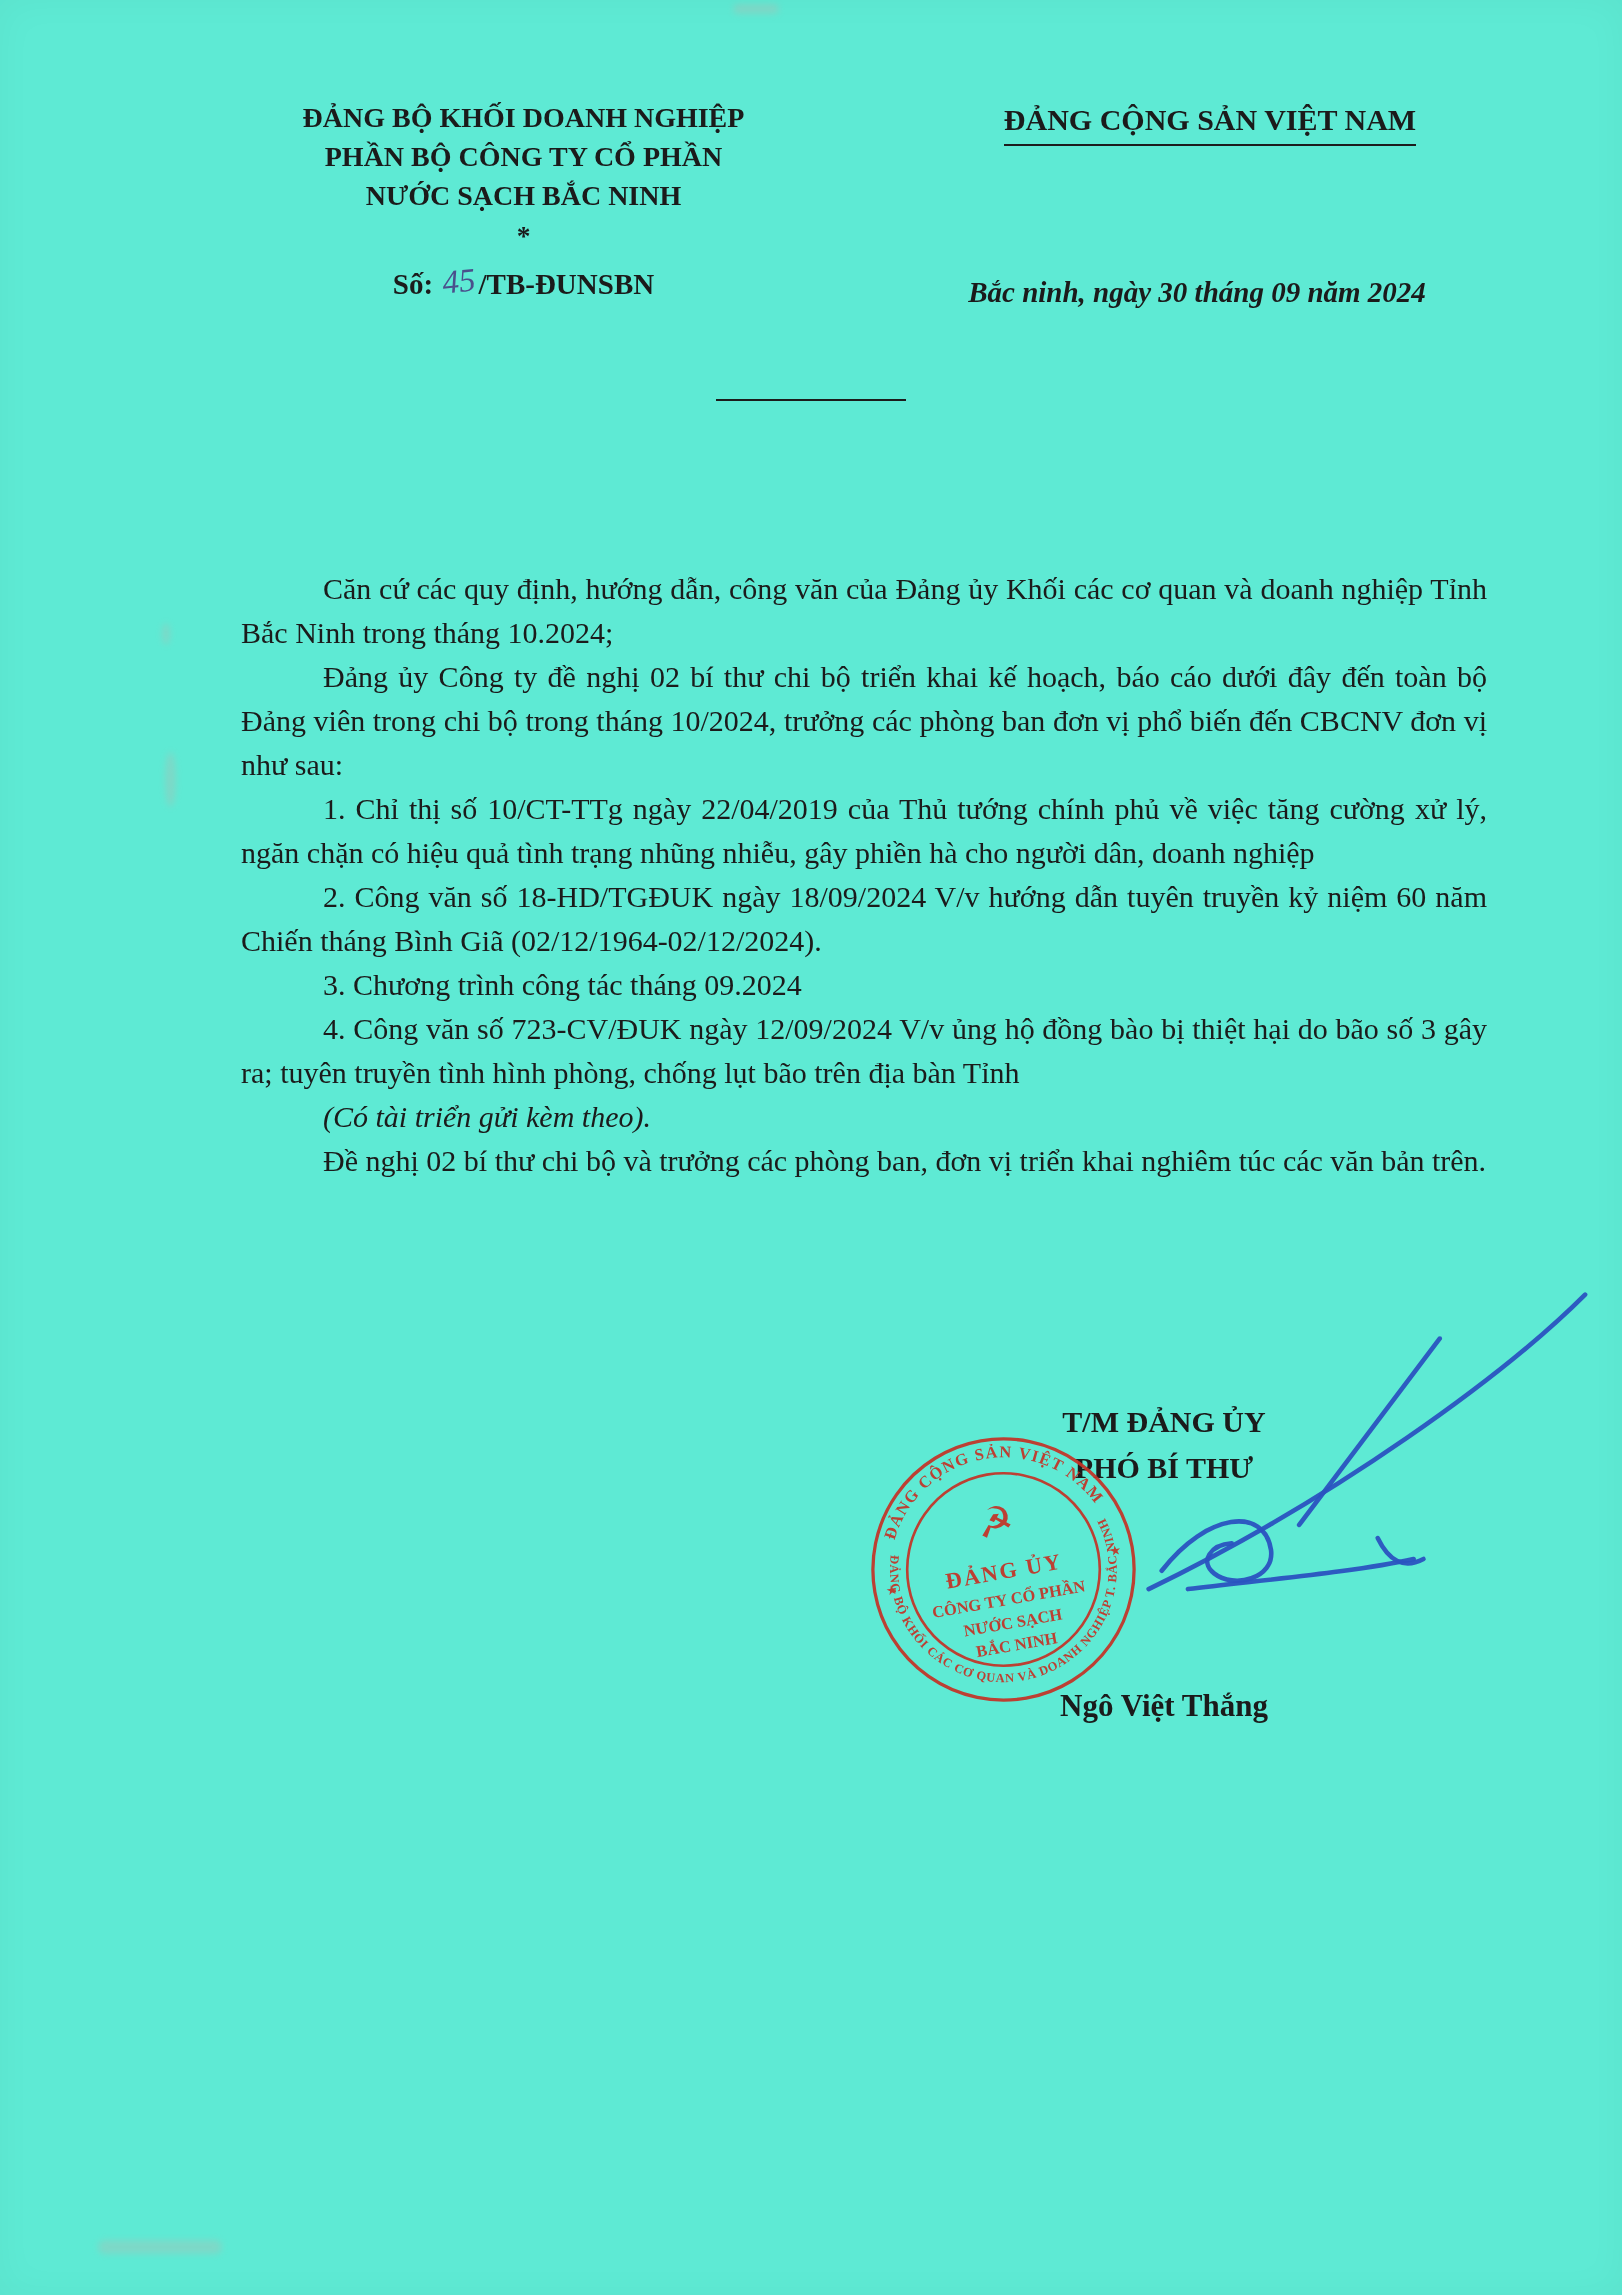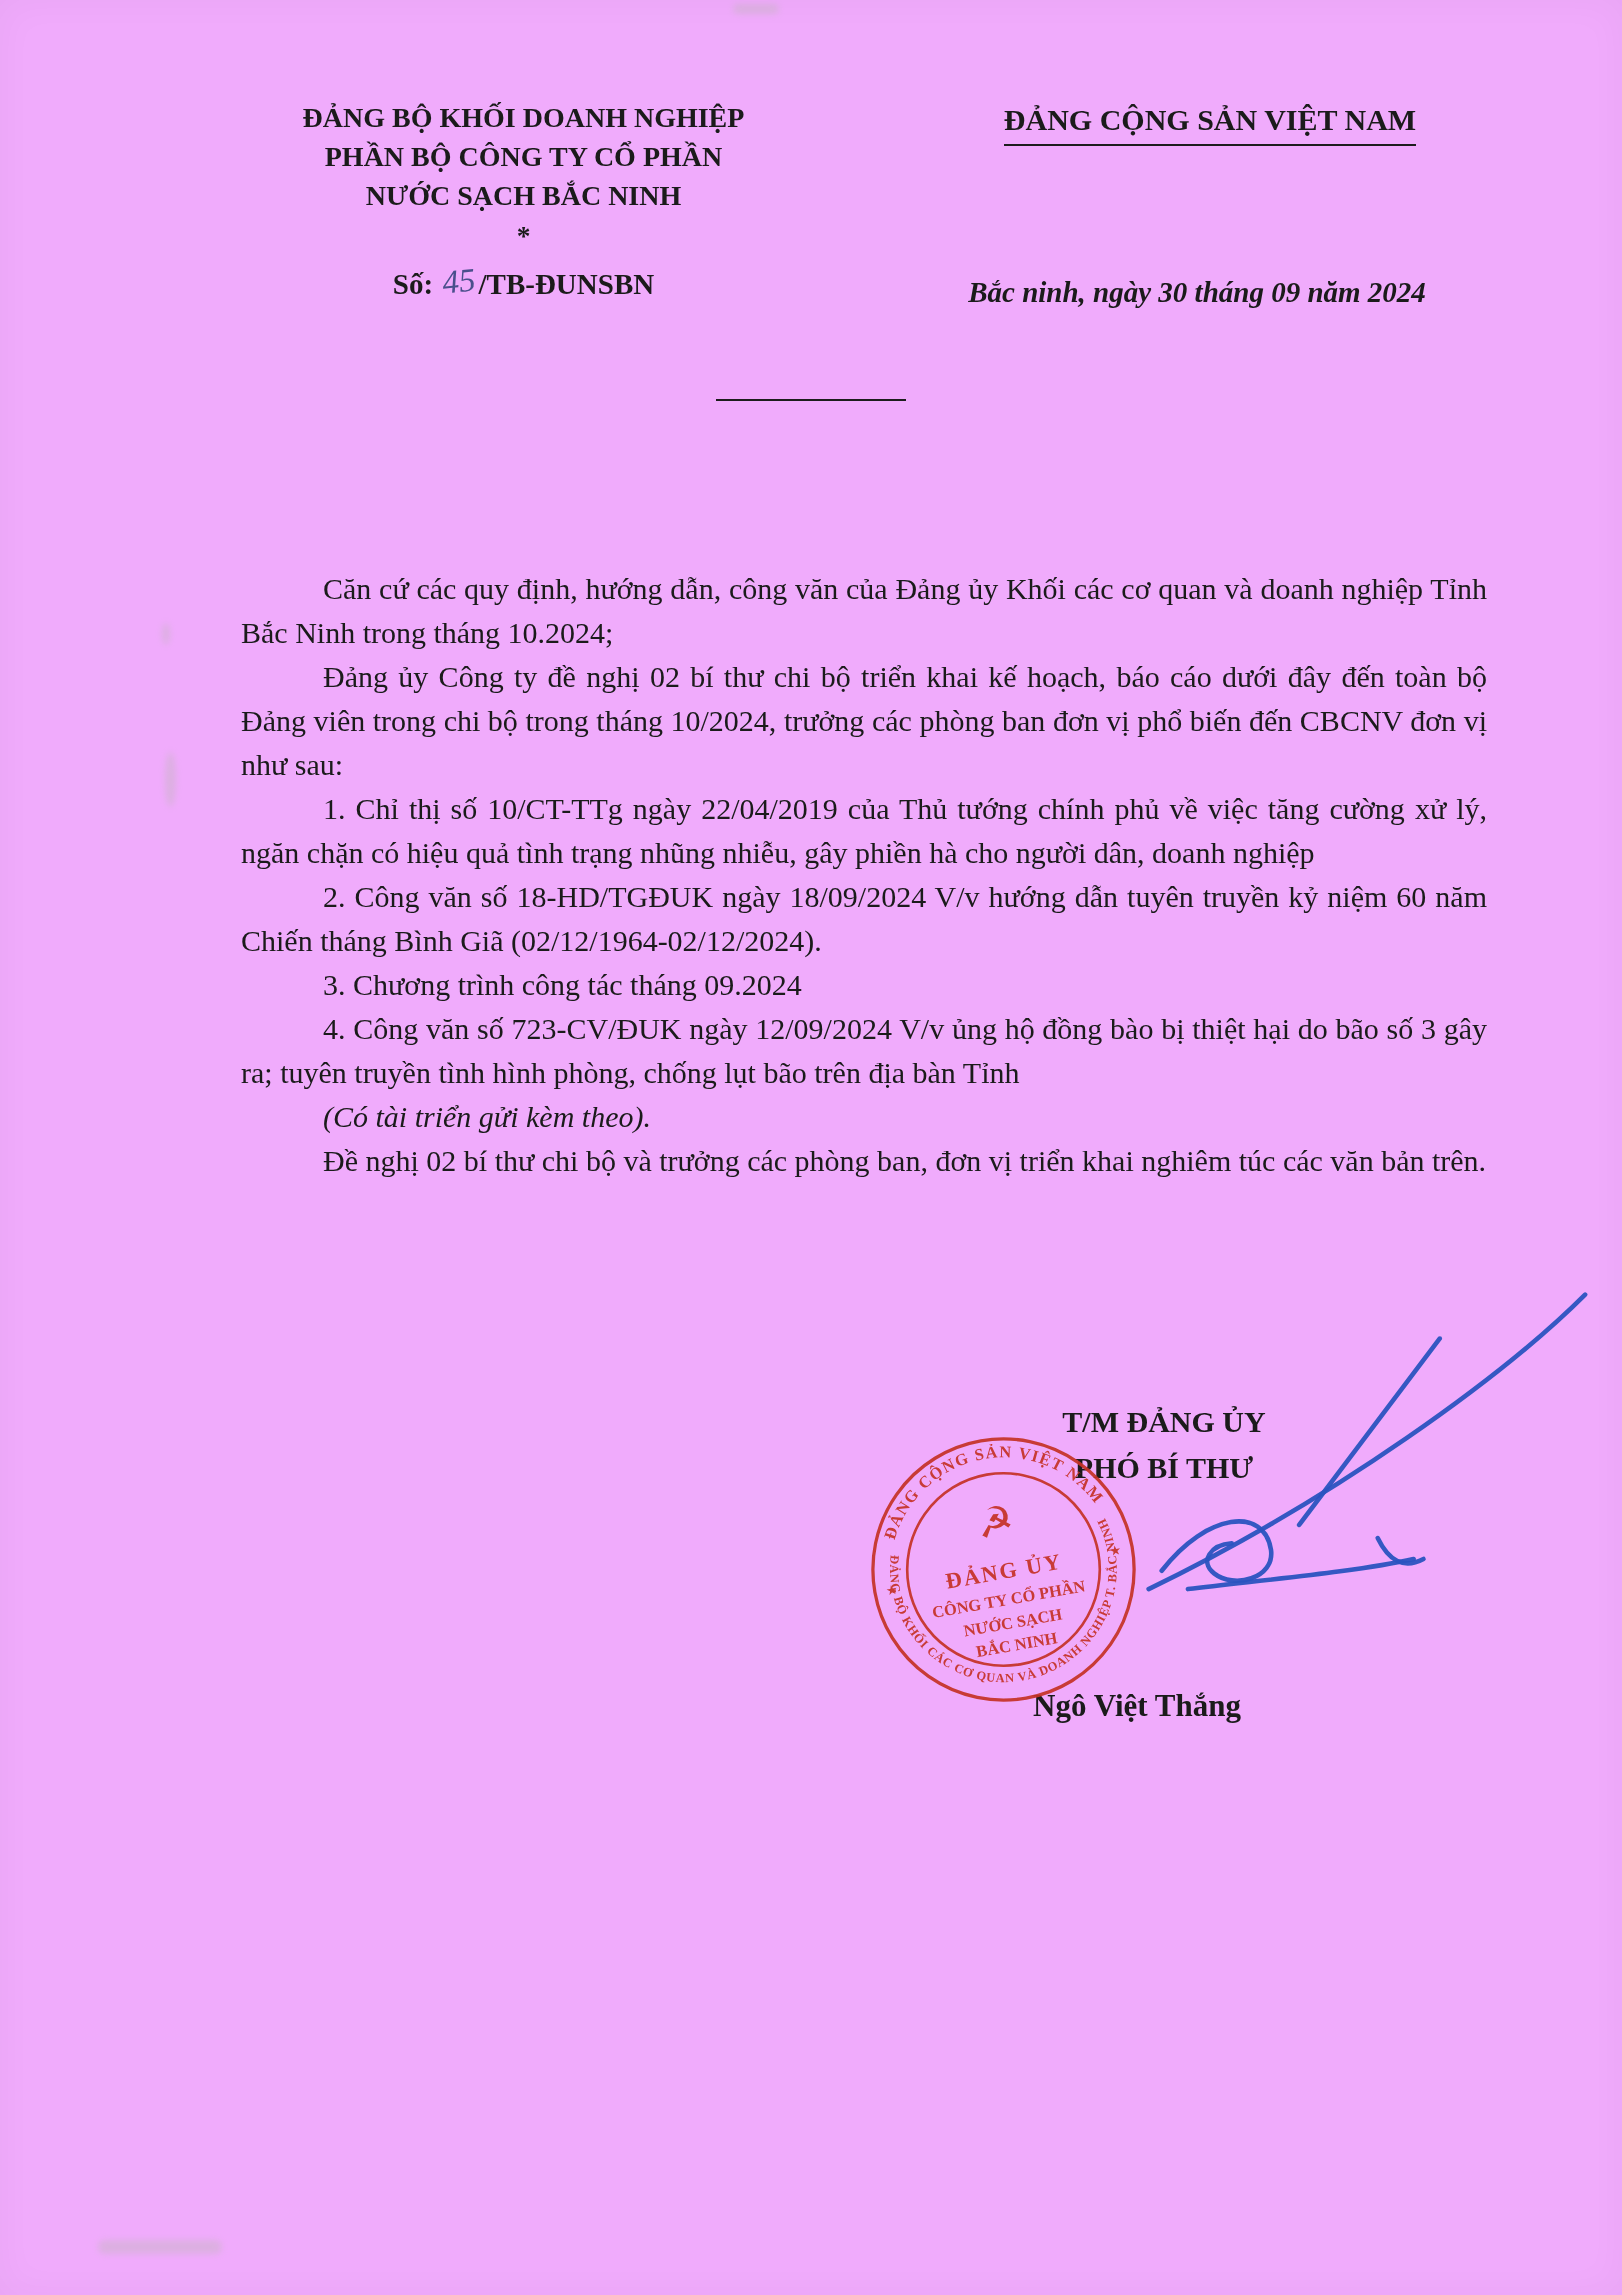--- a/index.html
+++ b/index.html
@@ -1,20 +1,20 @@
 <!DOCTYPE html>
 <html style="font-size:10.5px"><head>
 <meta charset="utf-8">
 <title>Document</title>
 <style>
   html,body { margin:0; padding:0; background:#ffffff; }
   .page {
     position:relative;
     width:1622px; height:2295px;
-    background:#f0abfc;
+    background:#5eead4;
     font-family:"Liberation Serif","DejaVu Serif",serif;
     color:#1b1b1b;
     overflow:hidden;
     box-shadow: inset 0 0 39px rgba(0,0,0,0.035);
   }
   
   .org-block {
     position:absolute; left:242px; top:98px; width:563px;
     text-align:center; font-weight:700; font-size:28px; line-height:39px;
   }
@@ -52,21 +52,21 @@
   .recipients {
     position:absolute; left:262px; top:1380px;
     font-size:28px; line-height:44px;
   }
   .recipients-heading { font-weight:700; text-decoration:underline; }
   .signoff {
     position:absolute; left:935px; top:1379px; width:458px;
     text-align:center; font-weight:700; font-size:30px; line-height:46px;margin-top:20px;
   }
   .signer-name {
-    position:absolute; left:908px; top:1688px; width:458px;
+    position:absolute; left:935px; top:1688px; width:458px;
     text-align:center; font-weight:700; font-size:31px;
   }
   
   .stamp {
     position:absolute; left:865px; top:1431px; width:277px; height:277px;
     transform:rotate(-10deg);
     opacity:0.92;
     z-index:3;
   }
   .stamp svg text { fill:#c53226; font-family:"Liberation Serif","DejaVu Serif",serif; }

